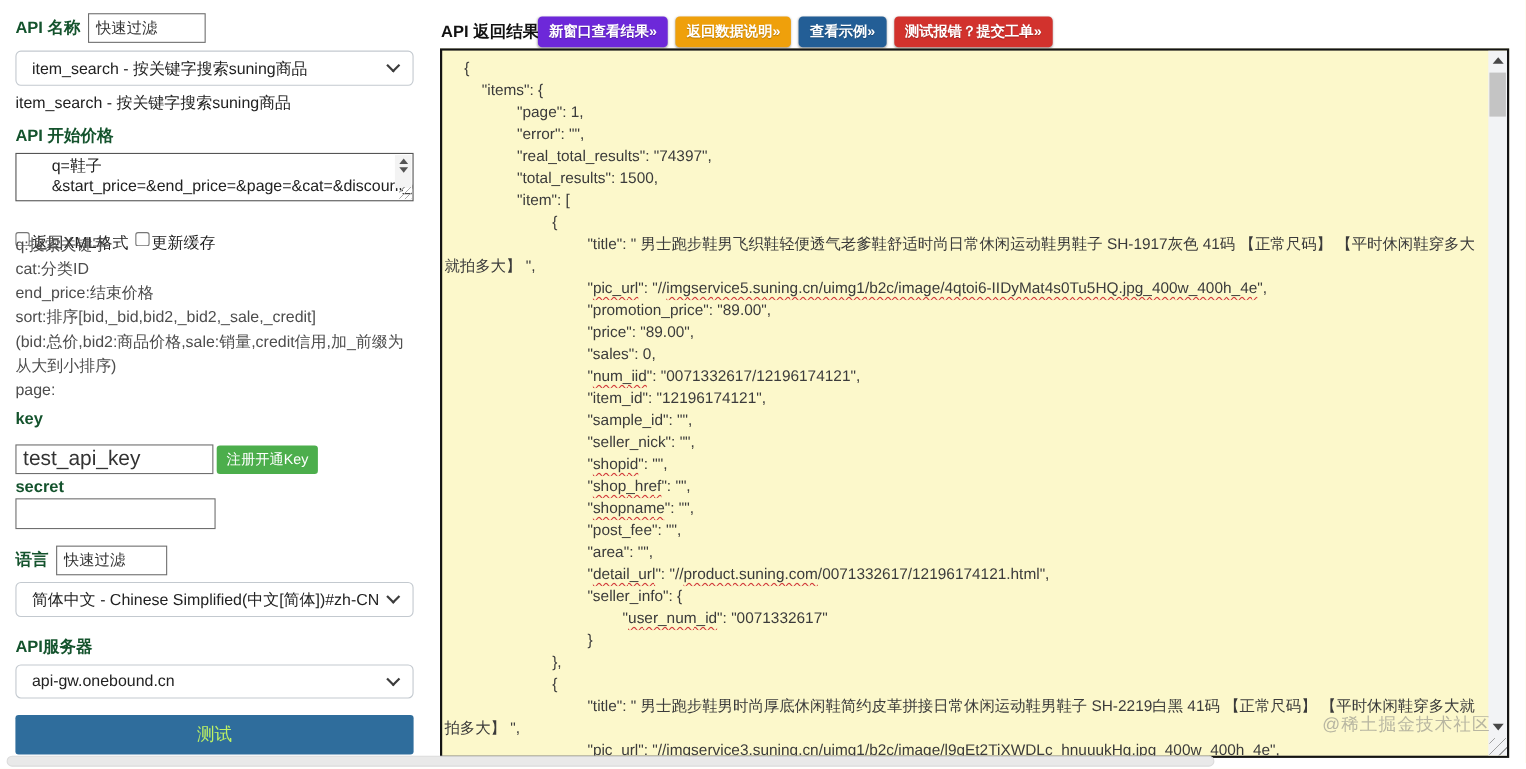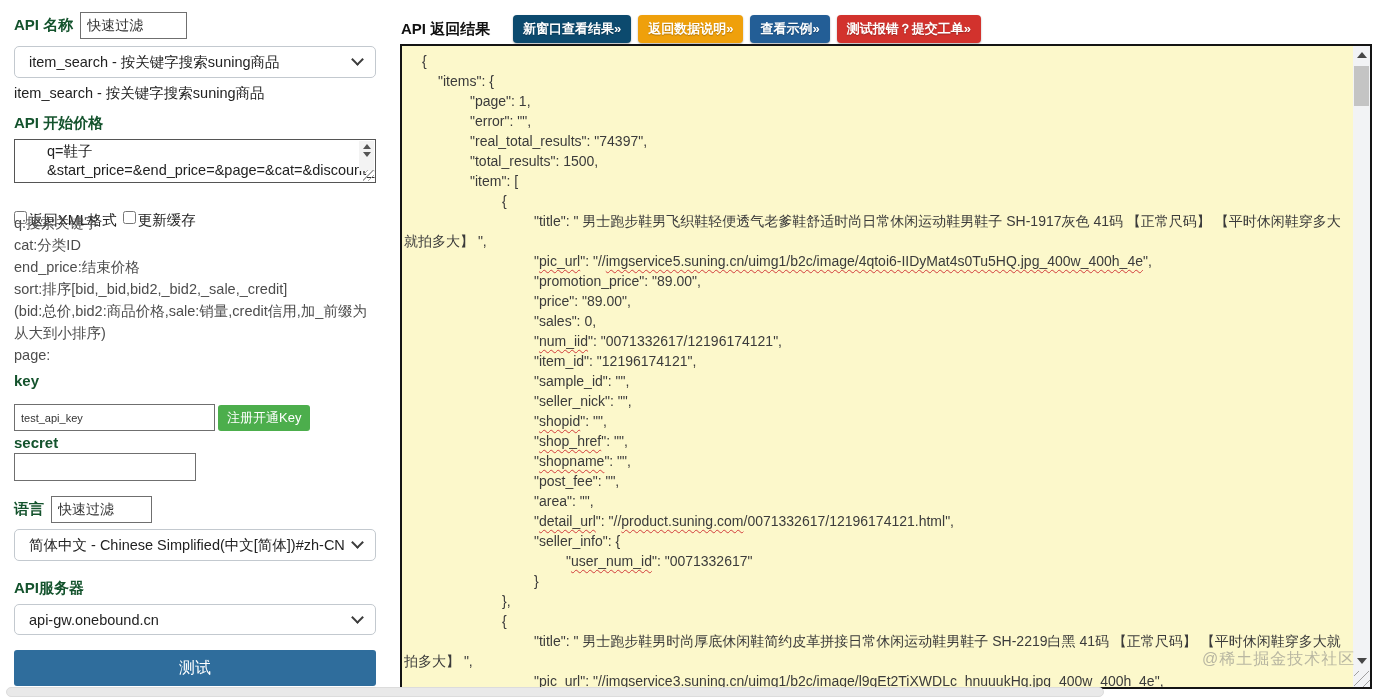--- a/index.html
+++ b/index.html
@@ -47,34 +47,34 @@
   .tri.up { border-bottom:5px solid #545454; }
   .tri.down { border-top:5px solid #545454; }
   .grip { position:absolute; right:1px; bottom:1px; width:11px; height:11px;
     background:repeating-linear-gradient(135deg, transparent 0 3px, #a9a9a9 3px 4px); }
   .checks { left:14px; top:189px; display:flex; align-items:center; font-size:14.5px; color:#222; }
   .checks label { display:flex; align-items:flex-start; margin-right:6px; cursor:default;margin-top:22px; }
   .checks input { width:13px; height:13px; margin-right:2px; }
   .desc { left:14px; top:212px; width:370px; font-size:14.5px; color:#4d4d4d; line-height:22px; }
   .h-key { left:14px; top:372px; }
   .key-row { left:14px; top:404px; display:flex; align-items:center; }
-  .key-input { width:201px; height:27px; border:1px solid #6f6f6f; font-size:11px; padding:2px 6px; font-family:inherit; color:#333; }
+  .key-input { width:180px; height:27px; border:1px solid #6f6f6f; font-size:19px; padding:2px 6px; font-family:inherit; color:#333; }
   .reg-btn {
     margin-left:3px; height:26px; border:none; border-radius:3px; background:#4cae4c;
     color:#fff; font-size:13px; padding:0 9px; font-family:inherit; cursor:pointer;
   }
   .h-secret { left:14px; top:434px; }
   .secret-input { left:14px; top:453px; width:182px; height:28px; border:1px solid #6f6f6f; position:absolute; font-size:14.5px; padding:2px 6px; font-family:inherit; }
   .lang-row { left:14px; top:496px; display:flex; align-items:center; gap:7px; }
   .sel2 { top:529px; }
   .h-server { left:14px; top:579px; }
   .sel3 { top:604px; height:31px; }
   .test-btn {
     left:14px; top:650px; width:362px; height:36px; position:absolute;
-    background:#2f6d9c; color:#ffffff; border:none; border-radius:3px;
+    background:#2f6d9c; color:#bef264; border:none; border-radius:3px;
     font-size:16px; font-family:inherit; cursor:pointer;
   }
 
   
   .r-title { left:401px; top:20px; font-weight:bold; font-size:15px; color:#111; }
   .r-toolbar { left:489px; top:15px; display:flex; align-items:center; gap:7px; }
   .rbtn {
     border:none; border-radius:4px; color:#fff; font-weight:bold; font-size:13px;
     padding:5px 10px; font-family:inherit; cursor:pointer;
     box-shadow:0 1px 2px rgba(0,0,0,.3); text-shadow:0 1px 1px rgba(0,0,0,.25);
@@ -184,21 +184,21 @@
 
 <div class="fake-select sel3">
   <span>api-gw.onebound.cn</span>
   <span class="chev"></span>
 </div>
 
 <button class="test-btn">测试</button>
 
 <div class="abs r-title">API 返回结果</div>
 <div class="abs r-toolbar">
-    <button class="rbtn" style="background: #0c4a6e; margin-left: 24px;">新窗口查看结果»</button>
+    <button class="rbtn" style="background: #6d28d9;">新窗口查看结果»</button>
     <button class="rbtn" style="background: rgb(239, 160, 11);">返回数据说明»</button>
     <button class="rbtn" style="background: rgb(35, 94, 150);">查看示例»</button>
     <button class="rbtn" style="background: rgb(210, 50, 45);">测试报错？提交工单»</button>
   </div>
 
 <div class="json-box">
   <div class="json-lines">
       <div class="jline" style="text-indent: 18px;">{</div>
       <div class="jline" style="text-indent: 34px;">"items": {</div>
       <div class="jline" style="text-indent: 66px;">"page": 1,</div>

